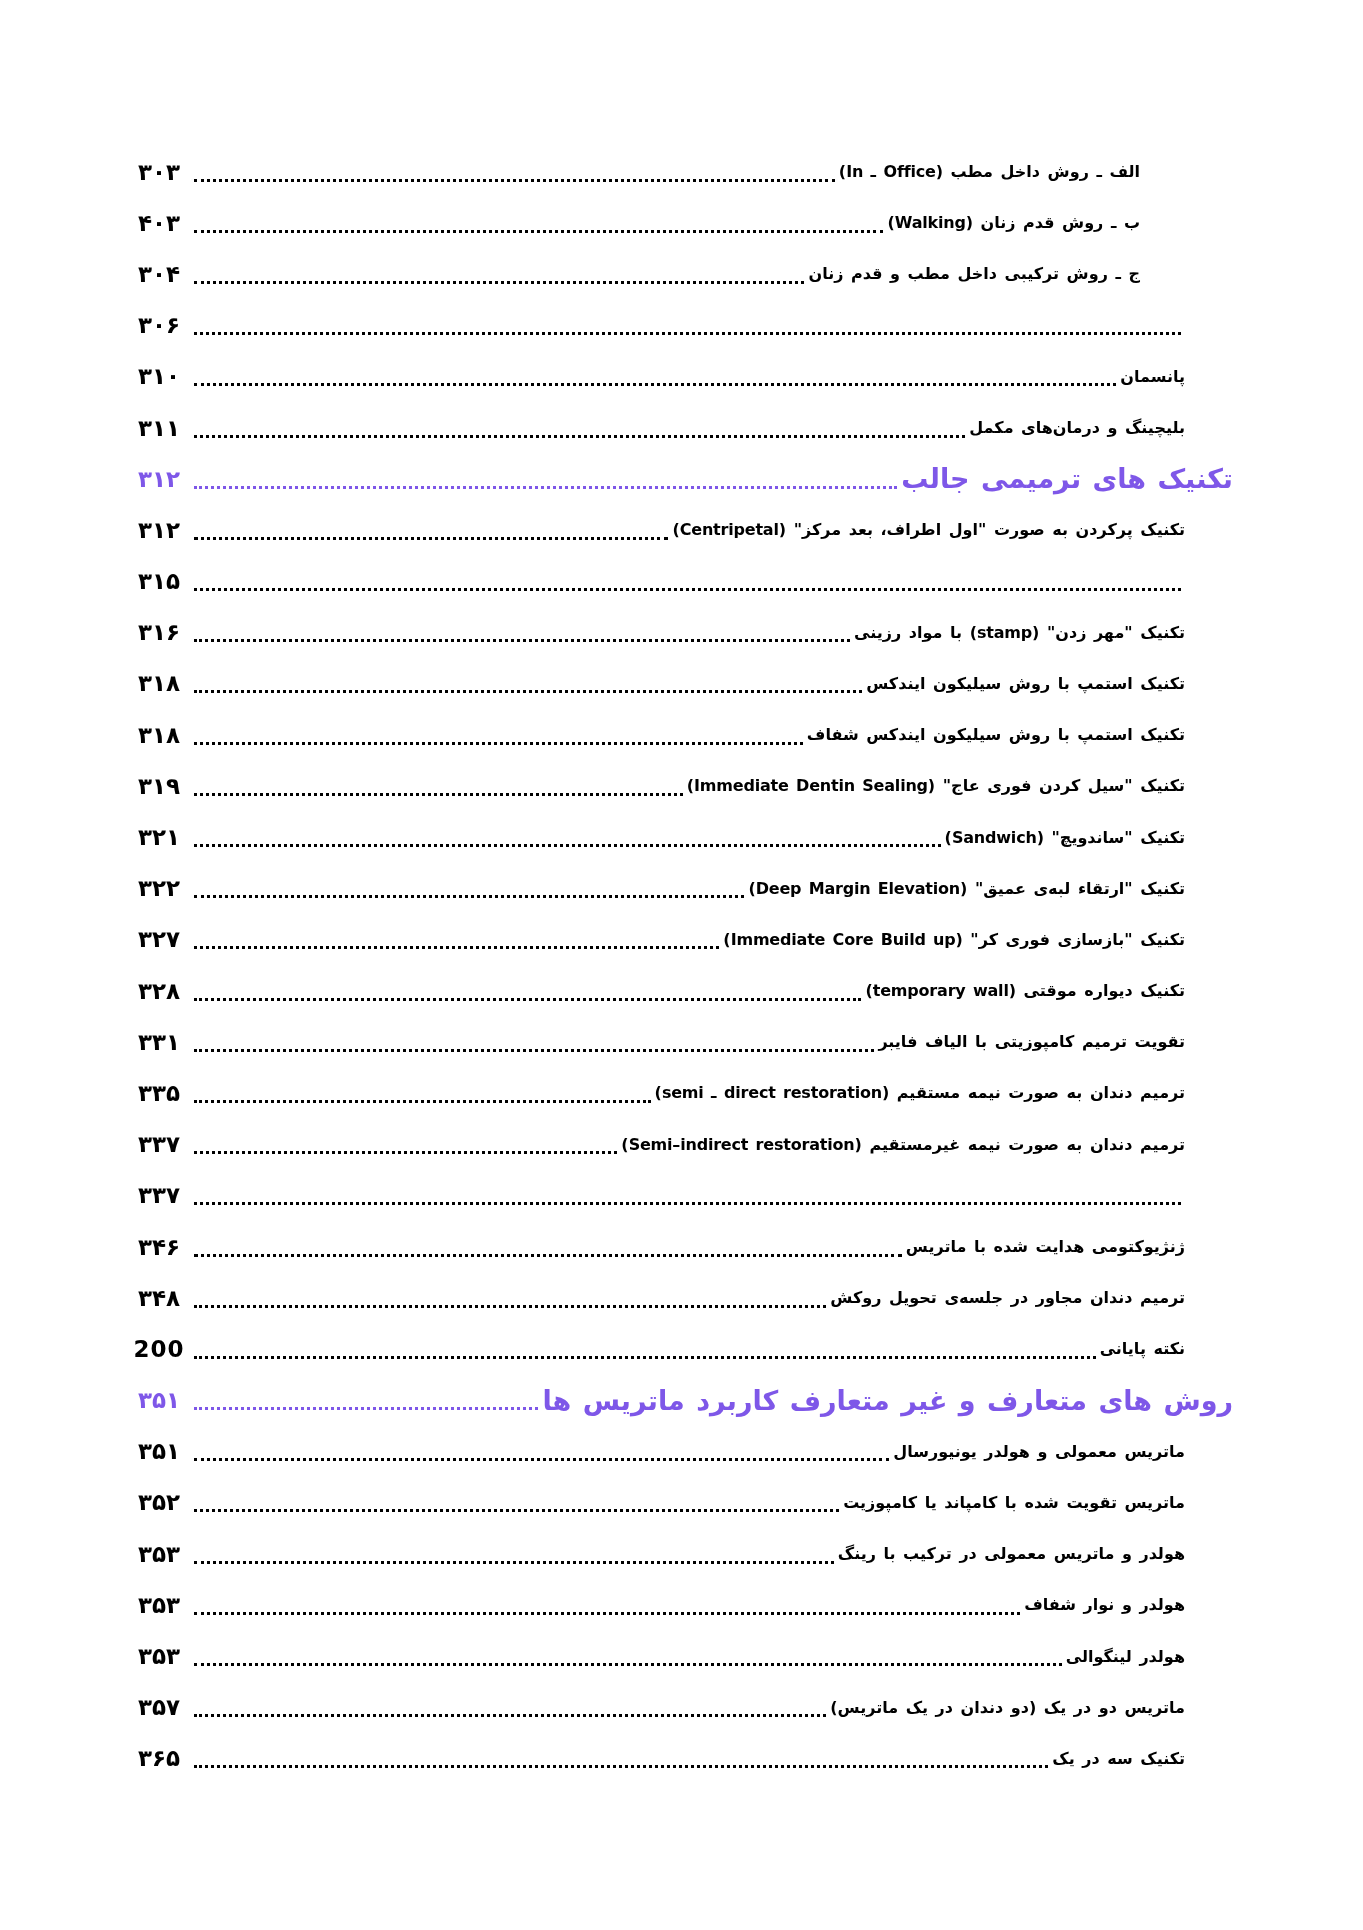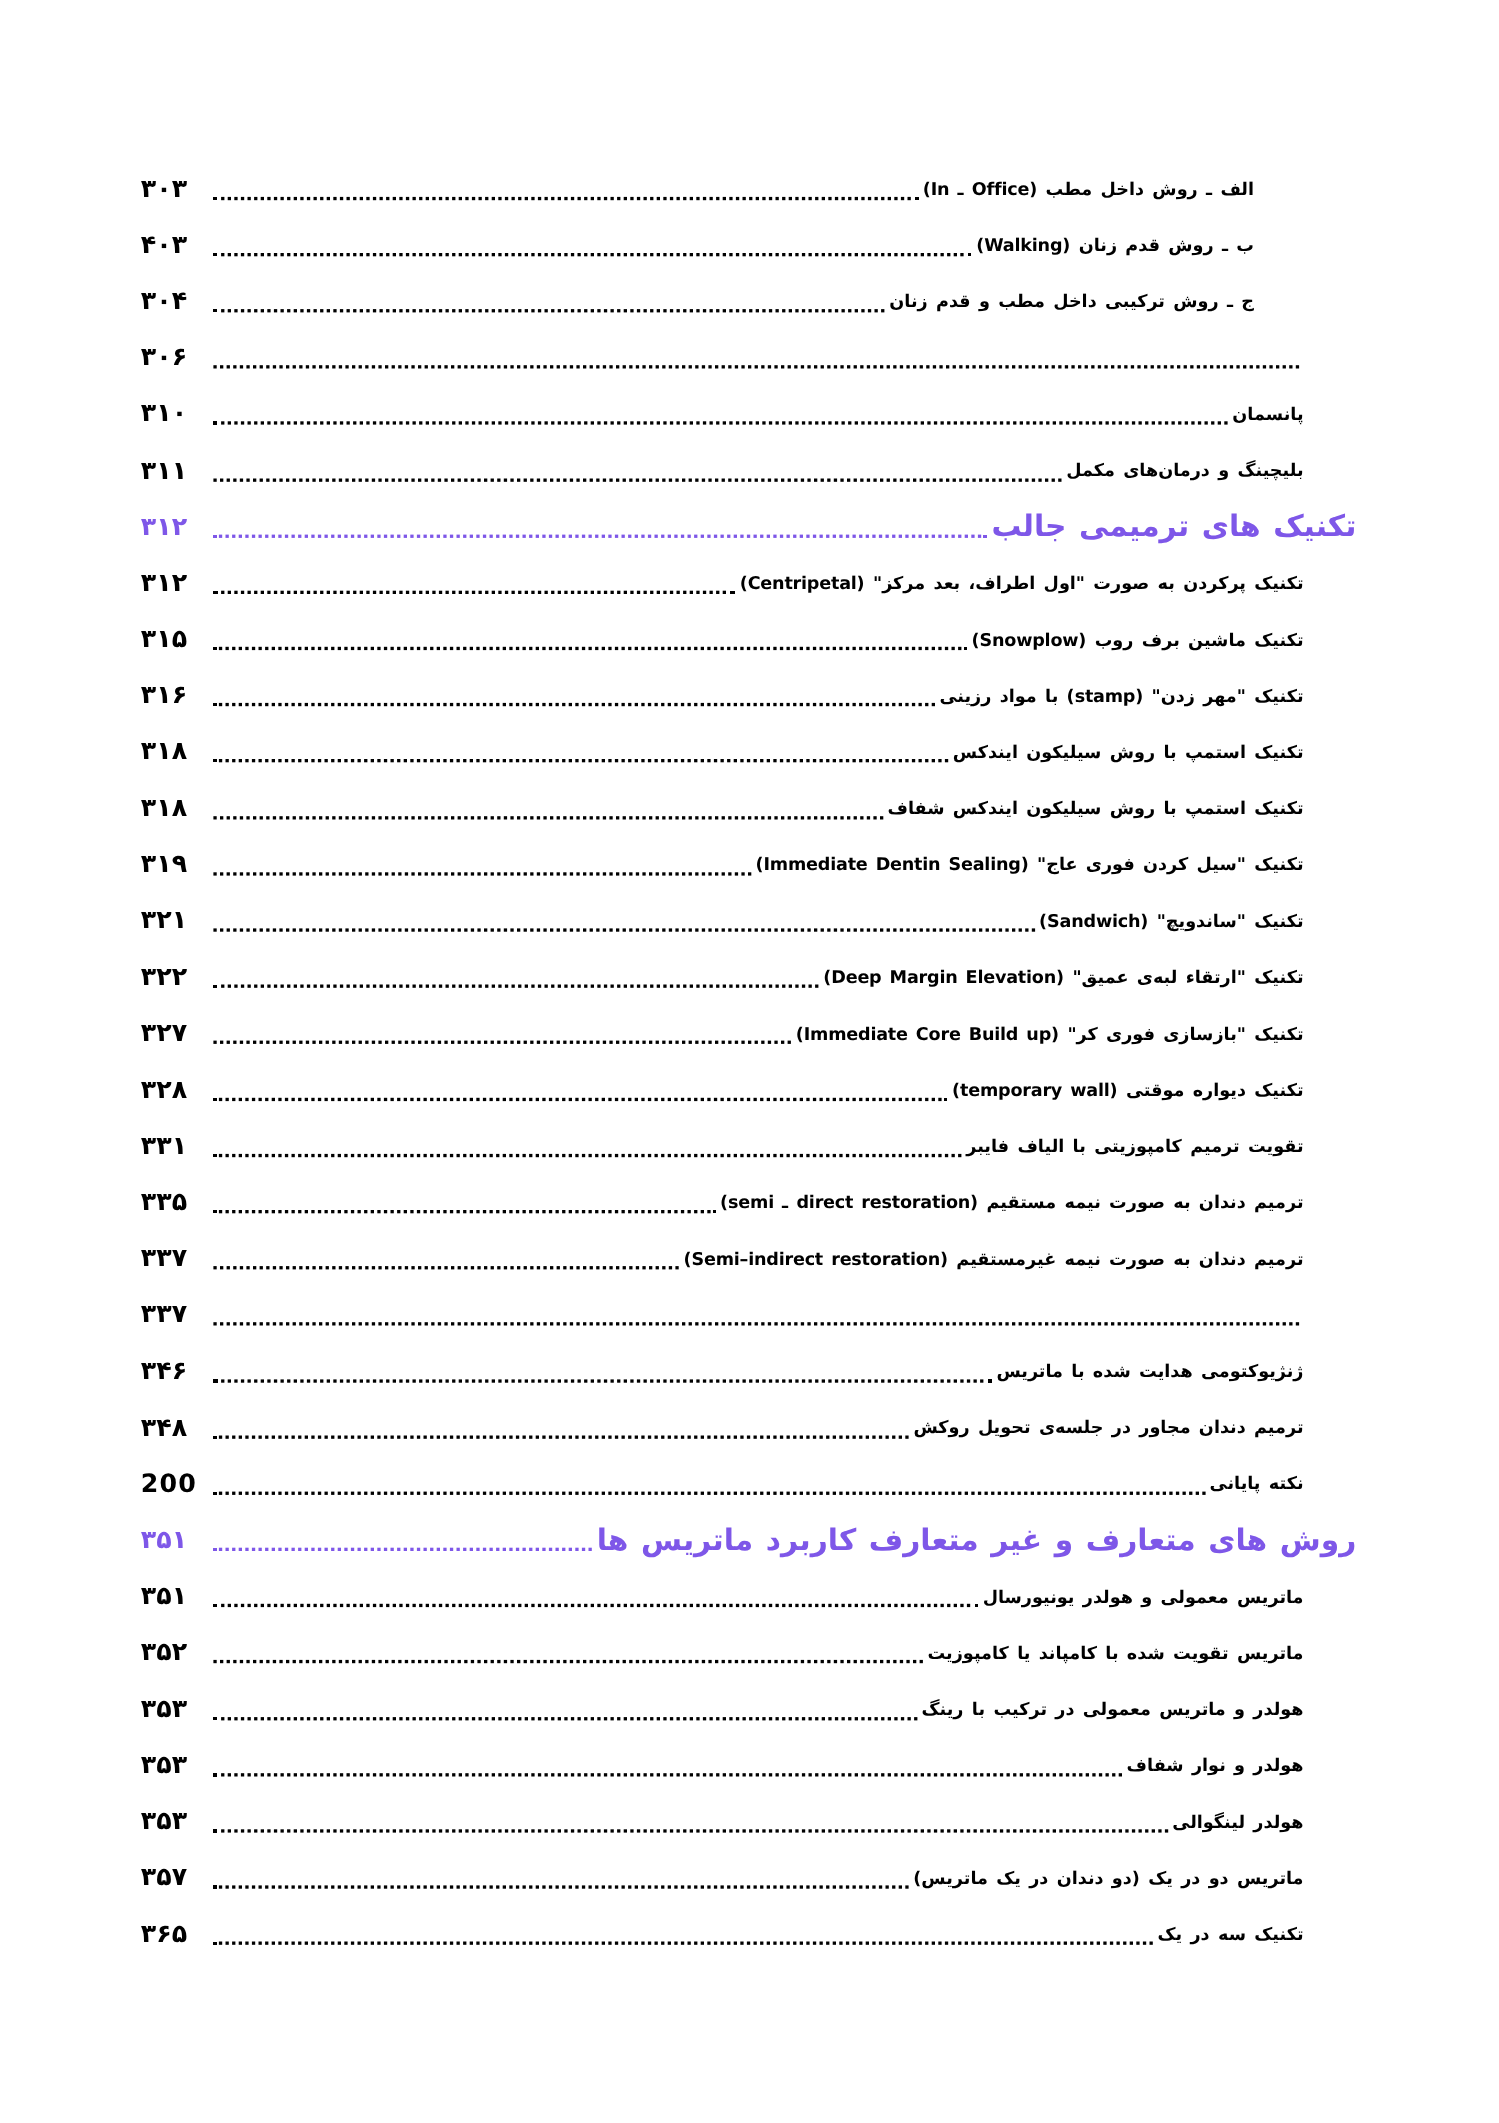--- a/index.html
+++ b/index.html
@@ -32,21 +32,21 @@
     flex:1 1 auto;
     min-width:14px;
     height:17px;
     border-bottom:3px dotted currentColor;
     margin:0 4px;
   }
   .row .num{
     font-size:23px;
     min-width:62px;
     direction:ltr;
-    text-align:left;
+    text-align:center;
     letter-spacing:1px;
   }
   
   .row.entry{padding-right:48px;}
   
   .row.sub{padding-right:93px;}
   
   .row.section{color:#7e57e8;}
   .row.section .title{font-size:27px;}
 </style>
@@ -88,21 +88,20 @@
         <span class="title">تکنیک های ترمیمی جالب</span>
         <span class="leader"></span>
         <span class="num">۳۱۲</span>
       </div>
       <div class="row entry">
         <span class="title">تکنیک پرکردن به صورت "اول اطراف، بعد مرکز" ‪(Centripetal)‬</span>
         <span class="leader"></span>
         <span class="num">۳۱۲</span>
       </div>
       <div class="row entry">
-        <span class="title">تکنیک ماشین برف روب ‪(Snowplow)‬</span>
         <span class="leader"></span>
         <span class="num">۳۱۵</span>
       </div>
       <div class="row entry">
         <span class="title">تکنیک "مهر زدن" ‪(stamp)‬ با مواد رزینی</span>
         <span class="leader"></span>
         <span class="num">۳۱۶</span>
       </div>
       <div class="row entry">
         <span class="title">تکنیک استمپ با روش سیلیکون ایندکس</span>

